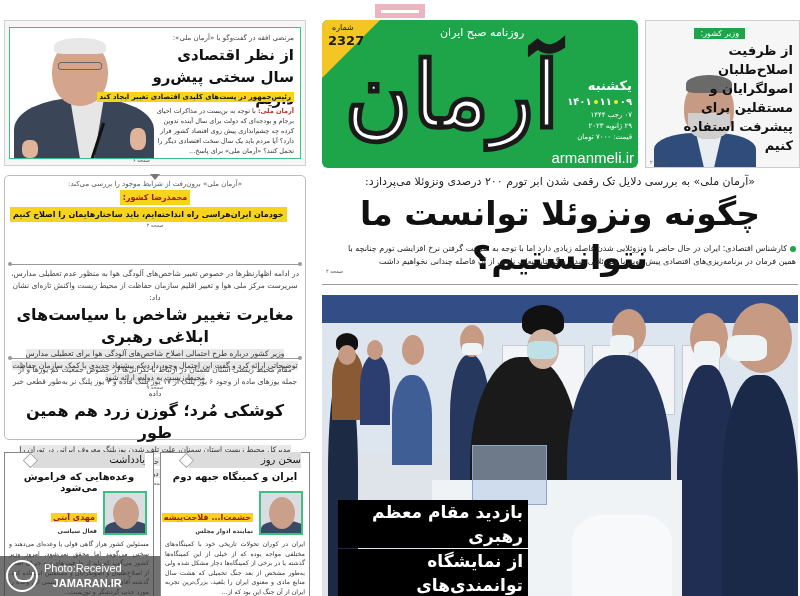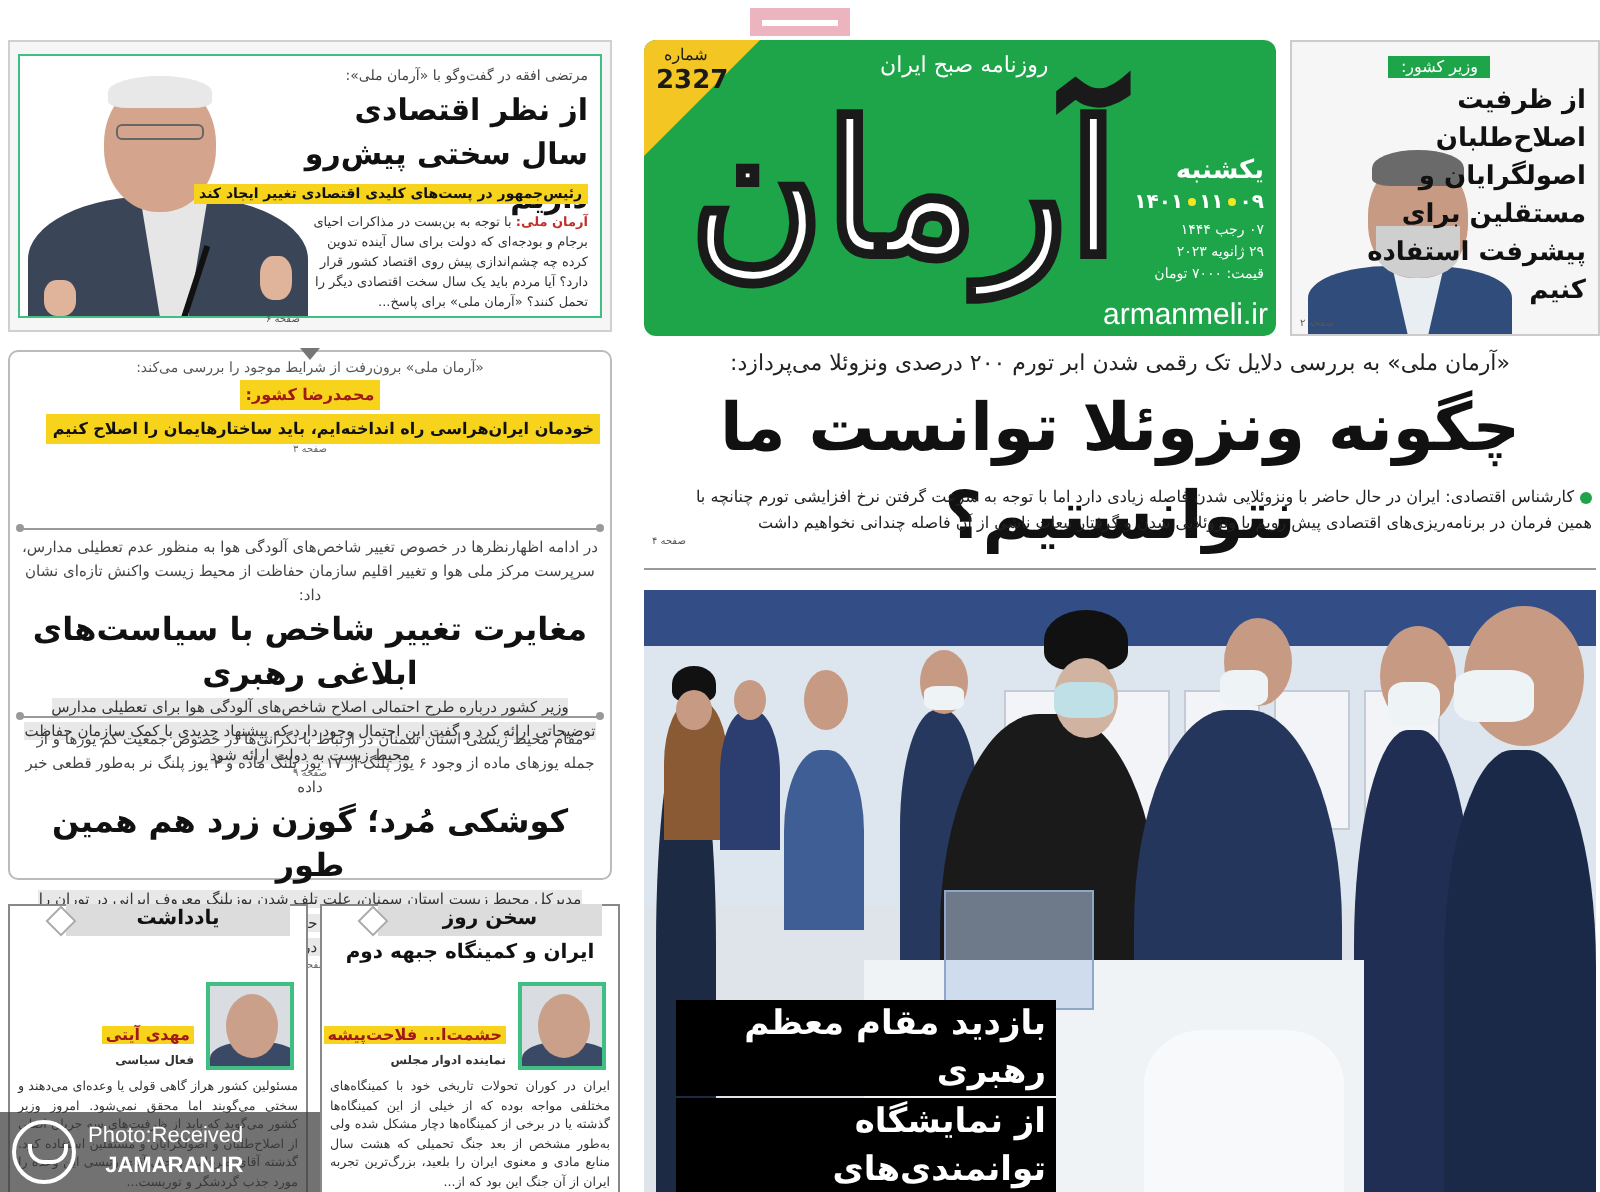--- a/index.html
+++ b/index.html
@@ -122,21 +122,21 @@
   .sep { left: 10px; width: 290px; height: 1px; background: #999; }
   .sep:before, .sep:after { content: ""; position: absolute; top: -2px; width: 4px; height: 4px; border-radius: 50%; background: #999; }
   .sep:before { left: -2px; } .sep:after { right: -2px; }
 
   .s1 { left: 10px; top: 180px; width: 290px; }
   .s2 { left: 10px; top: 268px; width: 290px; }
   .s3 { left: 10px; top: 364px; width: 290px; }
 
   
   .col-box { top: 452px; width: 150px; height: 150px; border: 1px solid #888; background: #ffffff; }
-  .col-tab { position: absolute; top: -1px; right: 8px; width: 112px; height: 16px; background: #dcdcdc; font-size: 10px; font-weight: bold; text-align: center; line-height: 16px; color: #111; }
+  .col-tab { position: absolute; top: -1px; right: 8px; width: 112px; height: 16px; background: #dcdcdc; font-size: 10px; font-weight: normal; text-align: right; line-height: 16px; color: #111; }
   .col-tab:before { content: ""; position: absolute; left: -8px; top: 3px; width: 9px; height: 9px; background: #fff; border: 1px solid #aaa; transform: rotate(45deg); }
   .col-title { position: absolute; top: 18px; right: 6px; left: 6px; font-size: 10px; font-weight: bold; text-align: center; color: #111; }
   .col-photo { position: absolute; top: 38px; width: 44px; height: 44px; border: 2px solid #3fbf82; background: #d9dde2; overflow: hidden; }
   .col-photo .h { position: absolute; left: 8px; top: 4px; width: 26px; height: 32px; border-radius: 50%; background: #caa08a; }
   .col-photo .b { position: absolute; left: 0; top: 28px; width: 44px; height: 20px; border-radius: 40% 40% 0 0; background: #3a4a66; }
   .col-author { position: absolute; top: 60px; font-size: 8px; font-weight: bold; background: #f7d31c; color: #a01a1a; padding: 0 2px; }
   .col-role { position: absolute; top: 74px; font-size: 6px; font-weight: bold; color: #333; }
   .col-body { position: absolute; top: 86px; left: 4px; right: 4px; font-size: 6.3px; line-height: 9.5px; text-align: justify; color: #333; }
 
   .cb-left { left: 4px; }
@@ -264,21 +264,21 @@
 </div>
 
 <div class="abs left-col-box"></div>
 <div class="abs caret-down"></div>
 
 <div class="abs s1">
   <div class="story-kicker">«آرمان ملی» برون‌رفت از شرایط موجود را بررسی می‌کند:</div>
   <div style="text-align:center;line-height:13px">
     <span class="story-hl">محمدرضا کشور:</span>
   </div>
-  <div style="text-align:right;line-height:13px">
+  <div style="text-align:left;line-height:13px">
     <span class="story-hl" style="color:#111">خودمان ایران‌هراسی راه انداخته‌ایم، باید ساختارهایمان را اصلاح کنیم</span>
   </div>
   <div class="story-ref">صفحه ۳</div>
 </div>
 <div class="abs sep" style="top:264px"></div>
 
 <div class="abs s2">
   <div class="story-body" style="color:#444">در ادامه اظهارنظرها در خصوص تغییر شاخص‌های آلودگی هوا به منظور عدم تعطیلی مدارس، سرپرست مرکز ملی هوا و تغییر اقلیم سازمان حفاظت از محیط زیست واکنش تازه‌ای نشان داد:</div>
   <div class="story-title">مغایرت تغییر شاخص با سیاست‌های ابلاغی رهبری</div>
   <div class="story-body gray"><span>وزیر کشور درباره طرح احتمالی اصلاح شاخص‌های آلودگی هوا برای تعطیلی مدارس توضیحاتی ارائه کرد و گفت این احتمال وجود دارد که پیشنهاد جدیدی با کمک سازمان حفاظت محیط زیست به دولت ارائه شود</span></div>
@@ -288,20 +288,21 @@
 
 <div class="abs s3">
   <div class="story-body" style="color:#444">مقام محیط زیستی استان سمنان در ارتباط با نگرانی‌ها در خصوص جمعیت کم یوزها و از جمله یوزهای ماده از وجود ۶ یوز پلنگ از ۱۷ یوز پلنگ ماده و ۲ یوز پلنگ نر به‌طور قطعی خبر داده</div>
   <div class="story-title">کوشکی مُرد؛ گوزن زرد هم همین طور</div>
   <div class="story-body gray"><span>مدیرکل محیط زیست استان سمنان، علت تلف شدن یوزپلنگ معروف ایرانی در توران را کهولت سن اعلام کرد و مدیر روابط عمومی حفاظت محیط زیست لرستان هم گفت علت از بین رفتن گوزن زرد در دست بررسی است</span></div>
   <div class="story-ref">صفحه ۹</div>
 </div>
 
 <div class="abs col-box cb-left">
   <div class="col-tab">یادداشت</div>
+  <div class="col-title">وعده‌هایی که فراموش می‌شود</div>
   <div class="col-photo">
       <div class="b"></div>
       <div class="h"></div>
     </div>
   <div class="col-author">مهدی آیتی</div>
   <div class="col-role">فعال سیاسی</div>
   <div class="col-body">مسئولین کشور هراز گاهی قولی یا وعده‌ای می‌دهند و سختی می‌گویند اما محقق نمی‌شود. امروز وزیر کشور می‌گوید که باید از ظرفیت‌های سه جریان اصلی از اصلاح‌طلبان و اصولگرایان و مستقلین استفاده کرد. گذشته آقای ضرغامی و حتی آقای رئیسی این وعده را مورد جذب گردشگر و توریست...</div>
 </div>
 
 <div class="abs col-box cb-right">

